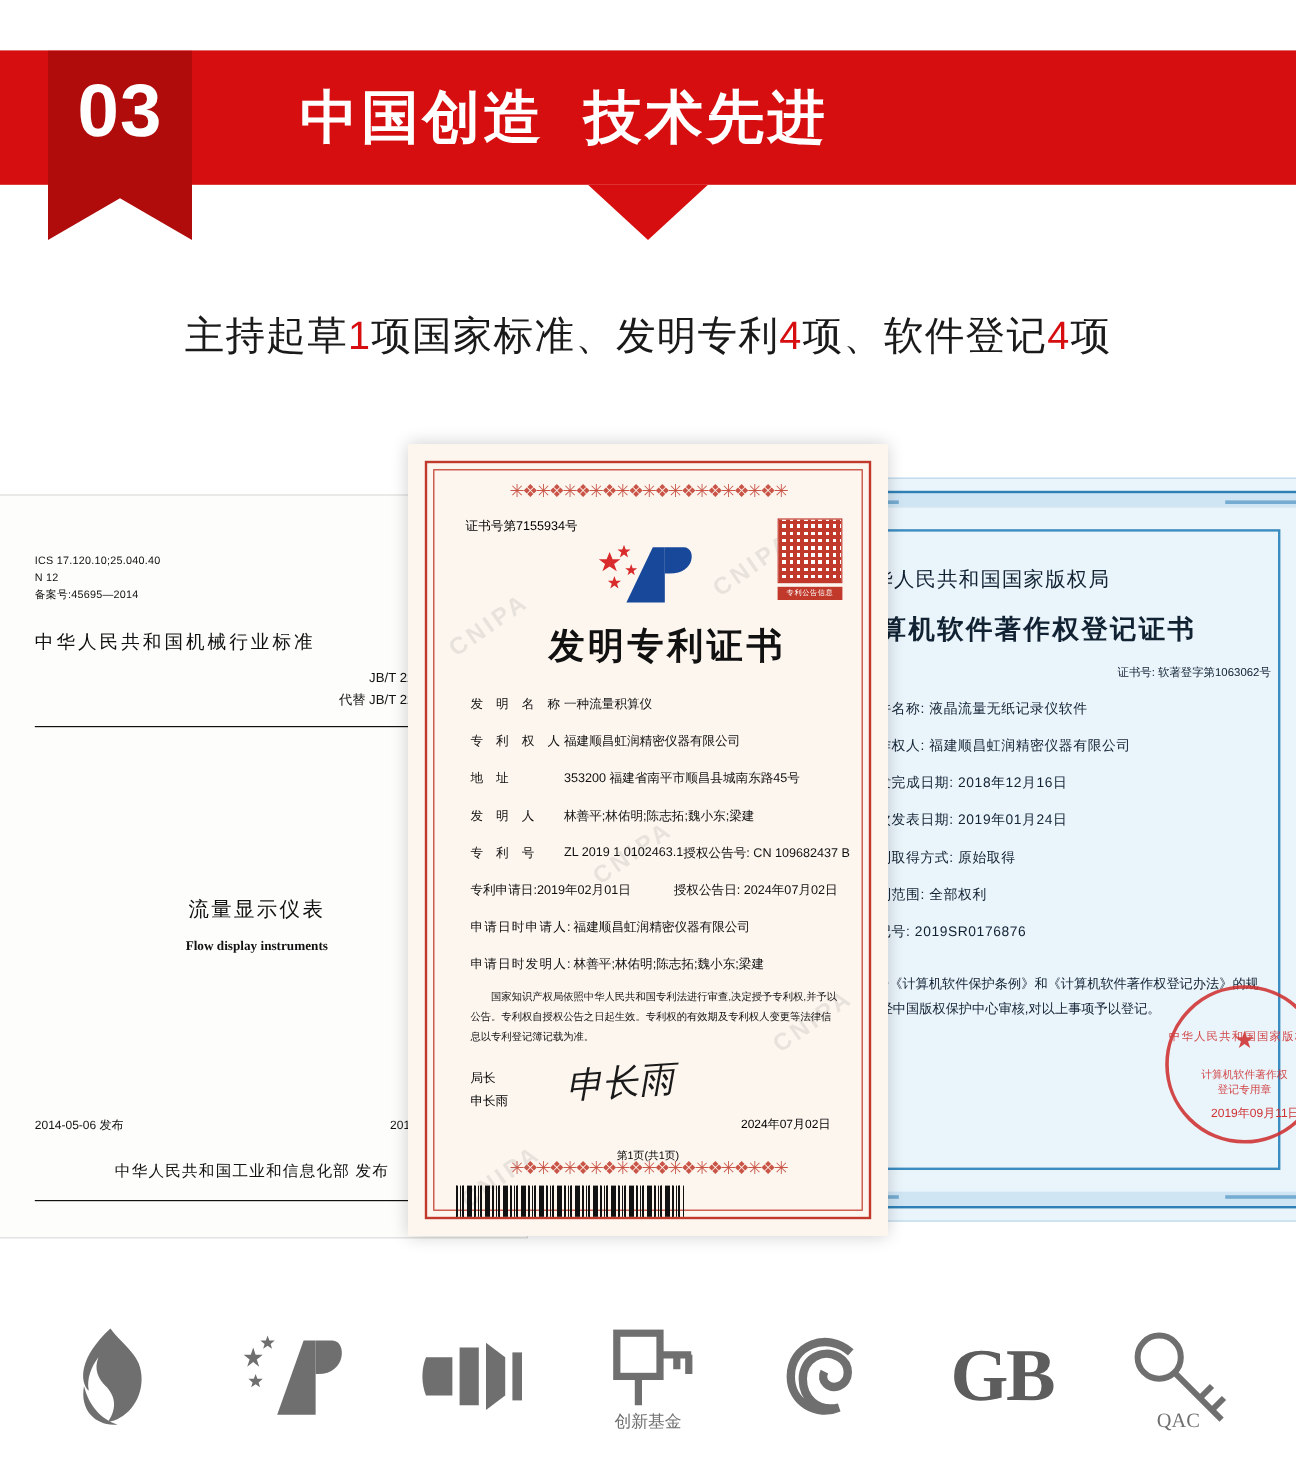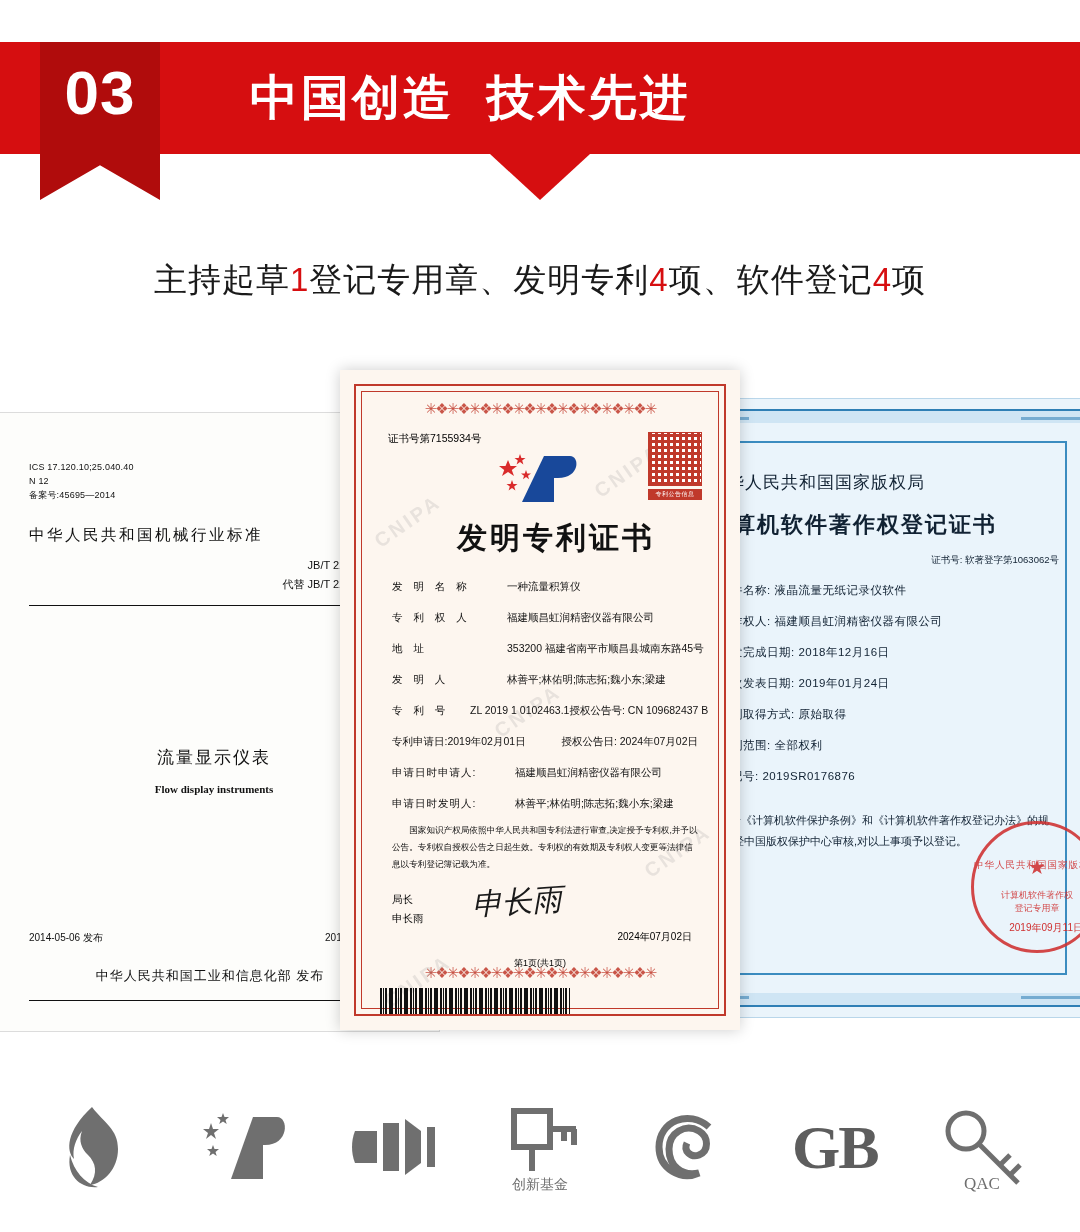--- a/index.html
+++ b/index.html
@@ -317,21 +317,21 @@
     margin-bottom: 17px;
     white-space: nowrap;
     display: flex;
   }
   .pat-fields .lbl {
     width: 78px;
     letter-spacing: 4px;
     flex: none;
   }
   .pat-fields .lbl.wide { letter-spacing: 1px; width: 78px; }
-  .pat-fields .val { flex: 1; margin-left: 37px; }
+  .pat-fields .val { flex: 1; }
   .pat-fields .f2 { display: flex; margin-bottom: 17px; white-space: nowrap; }
   .pat-fields .f2 .c1 { width: 210px; display: flex; }
   .pat-fields .f2 .c2 { flex: 1; }
   .pat-para {
     position: absolute;
     left: 52px; right: 42px; top: 452px;
     font-size: 8.6px;
     line-height: 2.0;
     text-indent: 2em;
     color: #111;
@@ -409,21 +409,21 @@
 <body>
 
 <div class="banner"></div>
 <div class="banner-notch"></div>
 <div class="banner-num-tab">
   <span class="banner-num">03</span>
 </div>
 <div class="banner-title">中国创造  技术先进</div>
 
 <div class="subtitle">
-  <span>主持起草</span><span class="accent">1</span><span>登记专用章、发明专利</span><span class="accent">4</span><span>项、软件登记</span><span class="accent">4</span><span>项</span>
+  <span>主持起草</span><span class="accent">1</span><span>项国家标准、发明专利</span><span class="accent">4</span><span>项、软件登记</span><span class="accent">4</span><span>项</span>
 </div>
 
 <div class="docs">
 
   <div class="doc-std">
     <div class="std-ics" style="white-space:pre-line">ICS 17.120.10;25.040.40
 N 12
 备案号:45695—2014</div>
     <div class="std-bigmark">JB</div>
     <div class="std-org">中华人民共和国机械行业标准</div>

